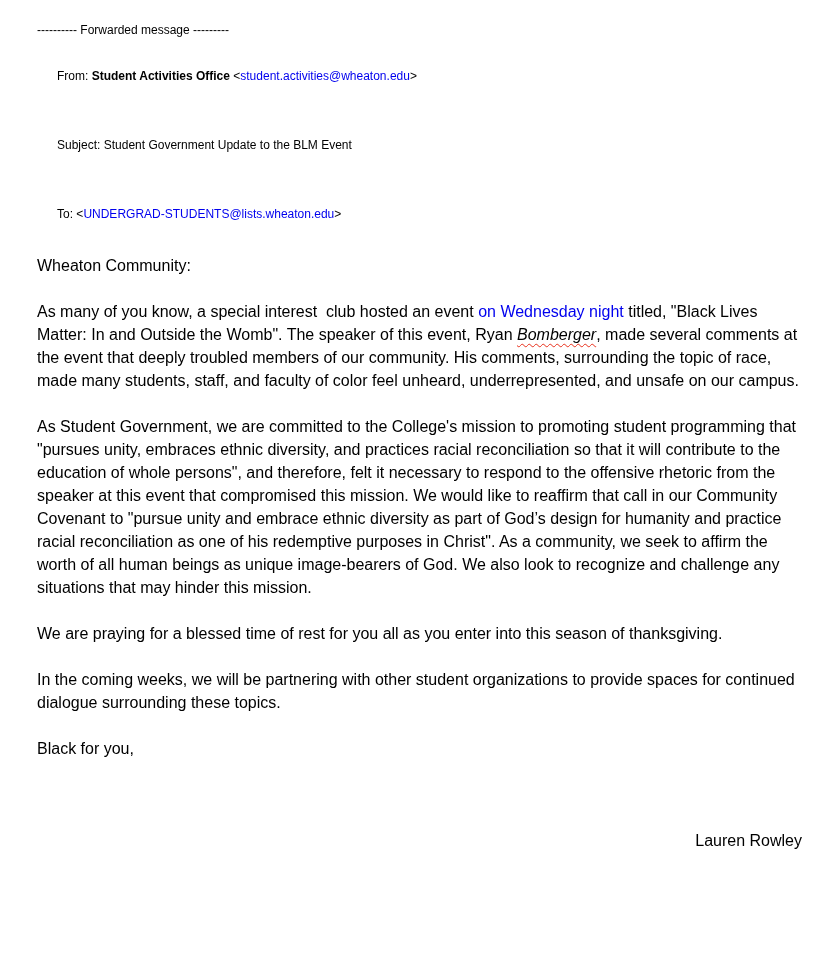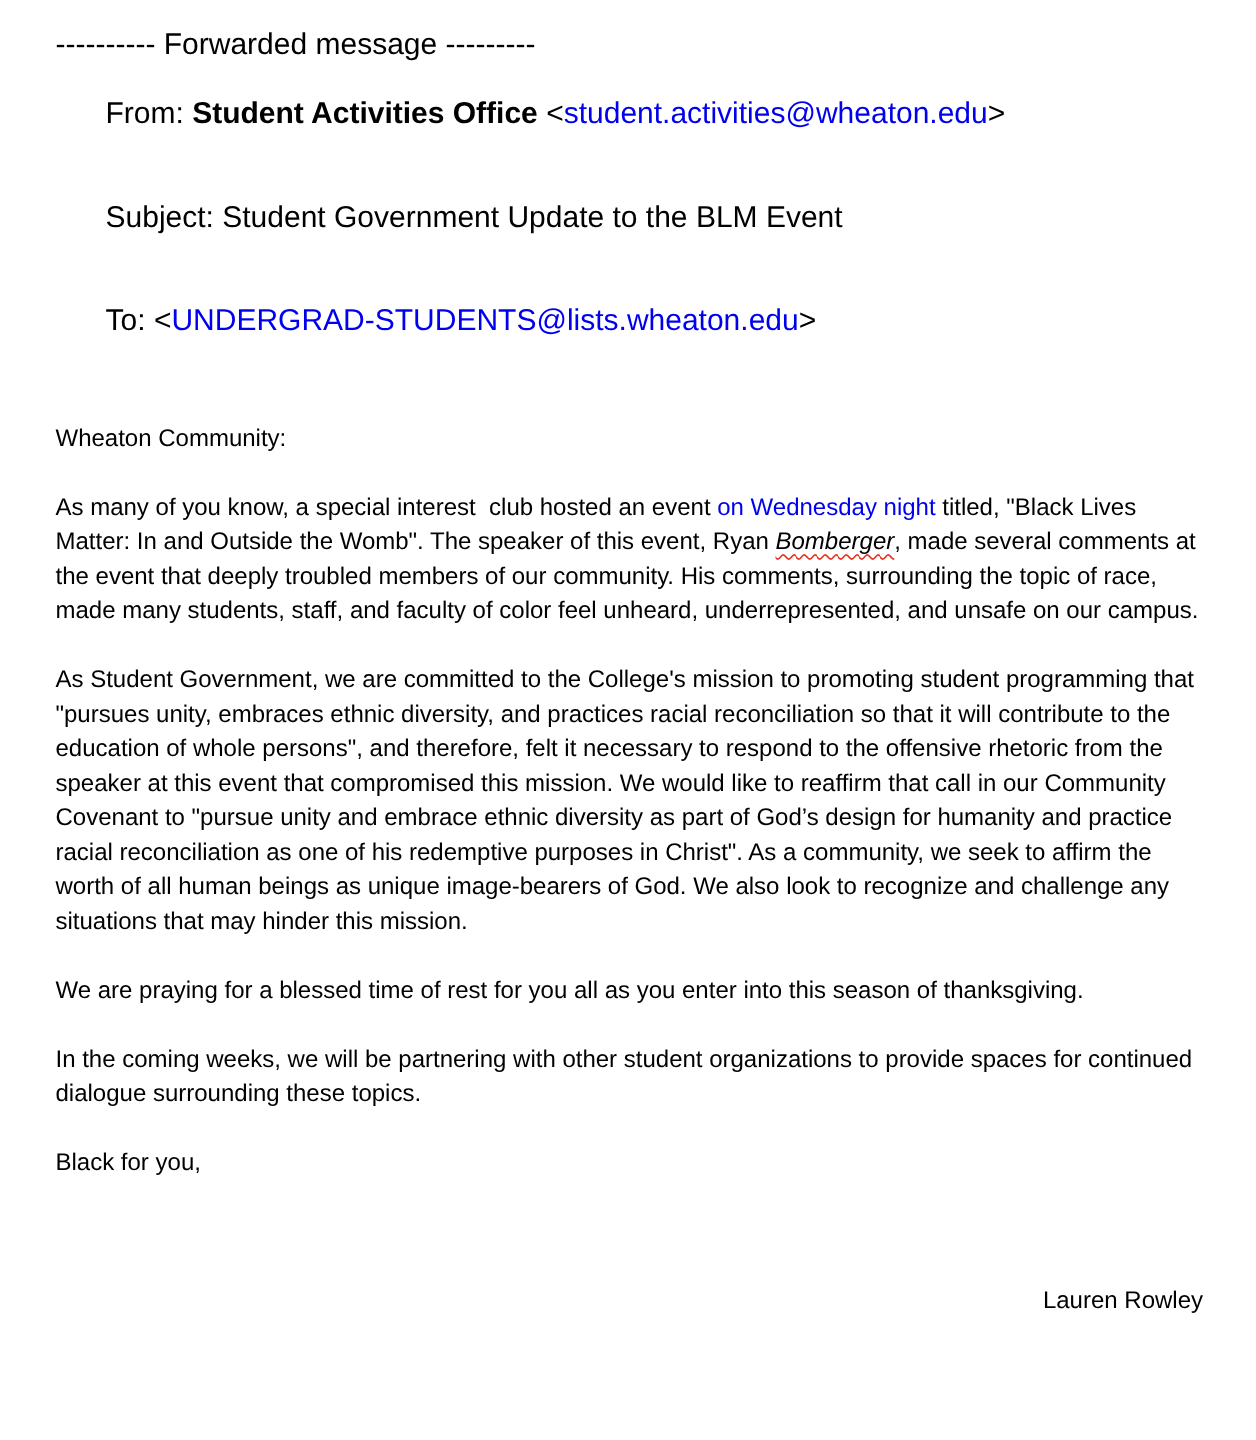--- a/index.html
+++ b/index.html
@@ -10,35 +10,35 @@
     background: #ffffff;
     color: #000000;
     font-family: "Liberation Sans", sans-serif;
   }
   .page {
     width: 837px;
     min-height: 960px;
     padding: 19px 35px 20px 37px;
   }
   .hdr-line {
-    font-size: 20px;
+    font-size: 12px;
     line-height: 23px;
     white-space: pre-wrap;
   }
   .sender-name { font-weight: bold; }
   a.link {
     color: var(--link-color, #0000EE);
     cursor: pointer;
   }
   .body-text {
     font-size: 16px;
     line-height: 23px;
   }
   .greeting {
-    margin: 32px 0 23px;
+    margin: 5px 0 23px;
     white-space: pre-wrap;
   }
   p.para {
     margin: 0 0 23px;
     white-space: pre-wrap;
   }
   .misspell {
     text-decoration-line: underline;
     text-decoration-style: wavy;
     text-decoration-color: var(--spell-color, #E8301C);

